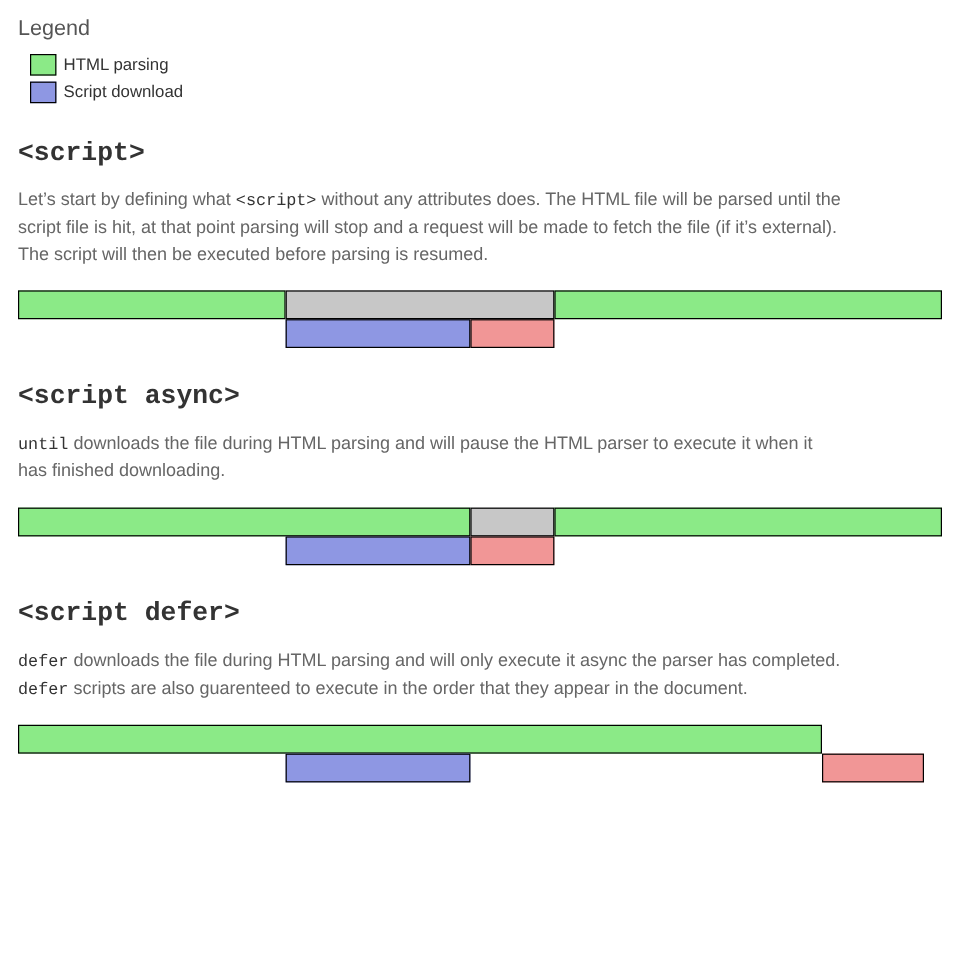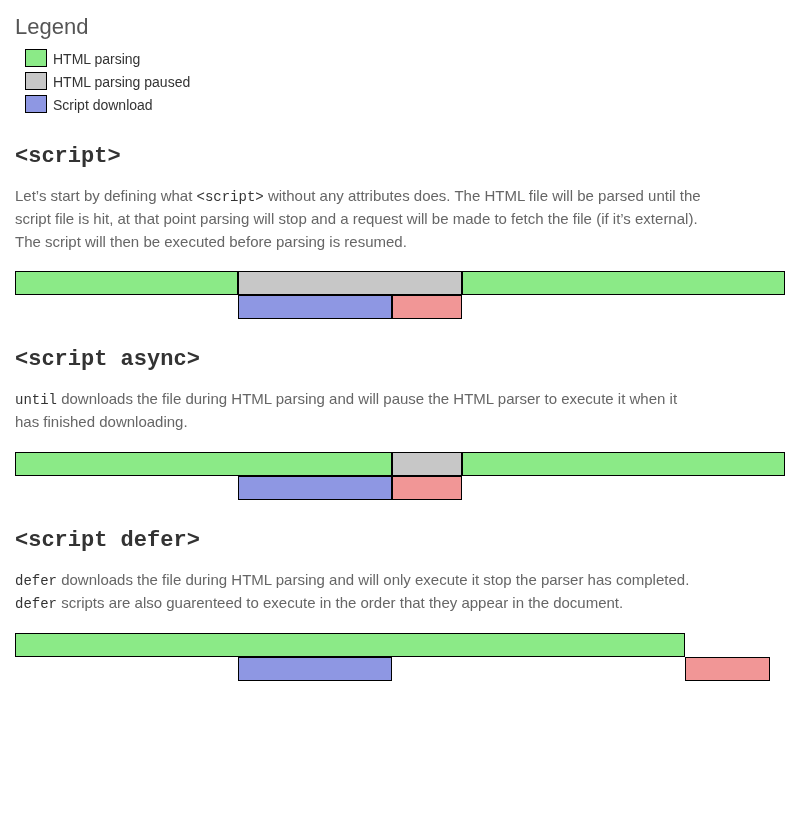--- a/index.html
+++ b/index.html
@@ -7,35 +7,35 @@
       margin: 0;
       padding: 10px 15px;
       font-family: 'Segoe UI', Tahoma, Geneva, Verdana, sans-serif;
       color: #555;
       font-size: 15px;
       line-height: 1.5;
       width: 801px;
     }
     h2.legend-title {
       font-weight: 300;
-      font-size: 22px;
+      font-size: 18px;
       margin: 0 0 6px 0;
       color: #555;
     }
     h2.section-title {
       font-family: Consolas, 'Courier New', monospace;
       font-weight: 700;
       font-size: 22px;
       margin: 24px 0 12px 0;
       color: #333;
     }
     .legend-list { margin: 0 0 4px 0; }
     .legend-row {
       display: flex;
-      align-items: flex-start;
+      align-items: center;
       margin: 2px 0;
     }
     .swatch {
       width: 22px;
       height: 18px;
       border: 1px solid #000;
       margin-left: 10px;
       margin-right: 6px;
       flex: 0 0 auto;
     }
@@ -73,24 +73,20 @@
 </head>
 <body>
 
 <h2 class="legend-title">Legend</h2>
 <div class="legend-list">
   <div class="legend-row">
     <div class="swatch c-green"></div>
     <span class="legend-label">HTML parsing</span>
   </div>
   <div class="legend-row">
-    <div class="swatch c-grey"></div>
-    <span class="legend-label">HTML parsing paused</span>
-  </div>
-  <div class="legend-row">
     <div class="swatch c-blue"></div>
     <span class="legend-label">Script download</span>
   </div>
 </div>
 
 <h2 class="section-title">&lt;script&gt;</h2>
 <p class="para">
   <span>Let’s start by defining what </span><code>&lt;script&gt;</code><span> without any attributes does. The HTML file will be parsed until the script file is hit, at that point parsing will stop and a request will be made to fetch the file (if it’s external). The script will then be executed before parsing is resumed.</span>
 </p>
 <div class="timeline">
@@ -116,21 +112,21 @@
       <div class="bar c-green" style="left: 58%; width: 42%;"></div>
     </div>
     <div class="row">
       <div class="bar c-blue" style="left: 29%; width: 20%;"></div>
       <div class="bar c-red" style="left: 49%; width: 9%;"></div>
     </div>
   </div>
 
 <h2 class="section-title">&lt;script defer&gt;</h2>
 <p class="para">
-  <code>defer</code><span> downloads the file during HTML parsing and will only execute it stop the parser has completed. </span><code>defer</code><span> scripts are also guarenteed to execute in the order that they appear in the document.</span>
+  <code>defer</code><span> downloads the file during HTML parsing and will only execute it async the parser has completed. </span><code>defer</code><span> scripts are also guarenteed to execute in the order that they appear in the document.</span>
 </p>
 <div class="timeline">
     <div class="row">
       <div class="bar c-green" style="left: 0%; width: 87%;"></div>
     </div>
     <div class="row">
       <div class="bar c-blue" style="left: 29%; width: 20%;"></div>
       <div class="bar c-red" style="left: 87%; width: 11%;"></div>
     </div>
   </div>

